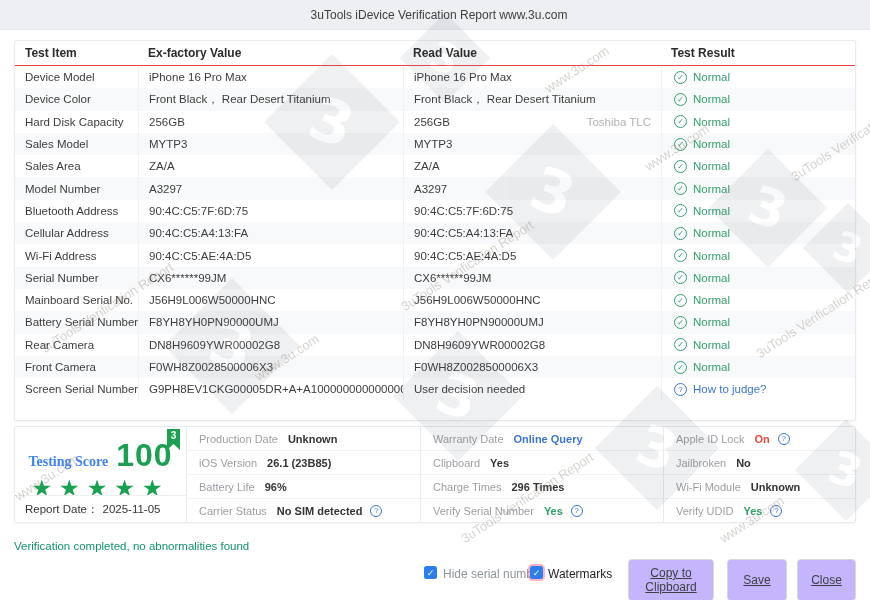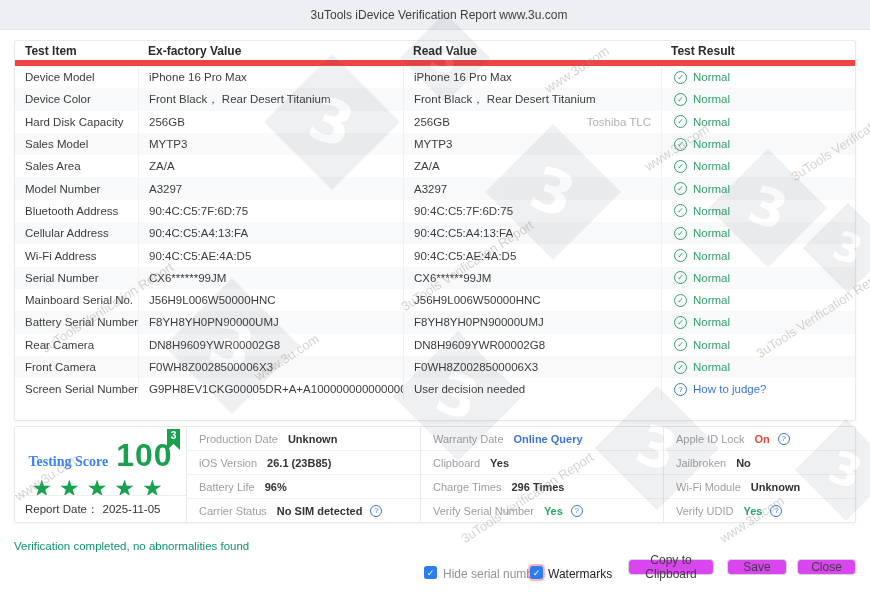--- a/index.html
+++ b/index.html
@@ -20,21 +20,21 @@
   .topbar .title { font-size:12px; color:#3f3f3f;margin-left:8px; }
   
   .card {
     position:absolute; background:#fff;
     border:1px solid #e8eaed; border-radius:2px;
     box-shadow:0 1px 3px rgba(0,0,0,0.05);
   }
   .table-card { left:14px; top:40px; width:842px; height:381px; }
   .thead {
     display:grid; grid-template-columns:123px 265px 258px 194px;
-    height:25px; border-bottom:6px solid #ef4444;
+    height:25px; border-bottom:1px solid #ef4444;
   }
   .thead .hcell {
     display:flex; align-items:center; font-size:12px; font-weight:bold; color:#2b2b2b;
     padding-left:10px;
   }
   .trow {
     display:grid; grid-template-columns:123px 265px 258px 194px;
     height:22.3px;
   }
   .trow.alt { background:#f8f9fa; }
@@ -97,24 +97,24 @@
   .cbx {
     position:absolute; top:8px; width:13px; height:13px; border-radius:2.5px;
     background:#2c7ef0; color:#fff; font-size:9px; display:flex;
     align-items:center; justify-content:center;
   }
   .cbx.ring { box-shadow:0 0 0 2px rgba(255,92,120,0.45); }
   .cbx-label { position:absolute; top:9px; font-size:12px; }
   .cbx-label.gray { color:#8d9599; }
   .cbx-label.dark { color:#1c1c1c; }
   .btn {
-    position:absolute; top:1px; height:16px; background:#d946ef;
+    position:absolute; top:1px; height:42px; background:#c4b5fd;
     border:1px solid #d8d8d8; border-radius:4px; font-size:12px; color:#3e3e3e;
     display:flex; align-items:center; justify-content:center;
-    font-family:"Liberation Sans", sans-serif; cursor:pointer;
+    font-family:"Liberation Sans", sans-serif; cursor:pointer;text-decoration:underline;
   }
   
   .wm-layer { position:absolute; left:0; top:0; width:870px; height:600px;
     pointer-events:none; z-index:5; overflow:hidden; }
   .wm-diamond {
     position:absolute; background:#3d4956; opacity:0.08;
     display:flex; align-items:center; justify-content:center;
     transform:translate(-50%,-50%) rotate(45deg);
   }
   .wm-diamond span {

